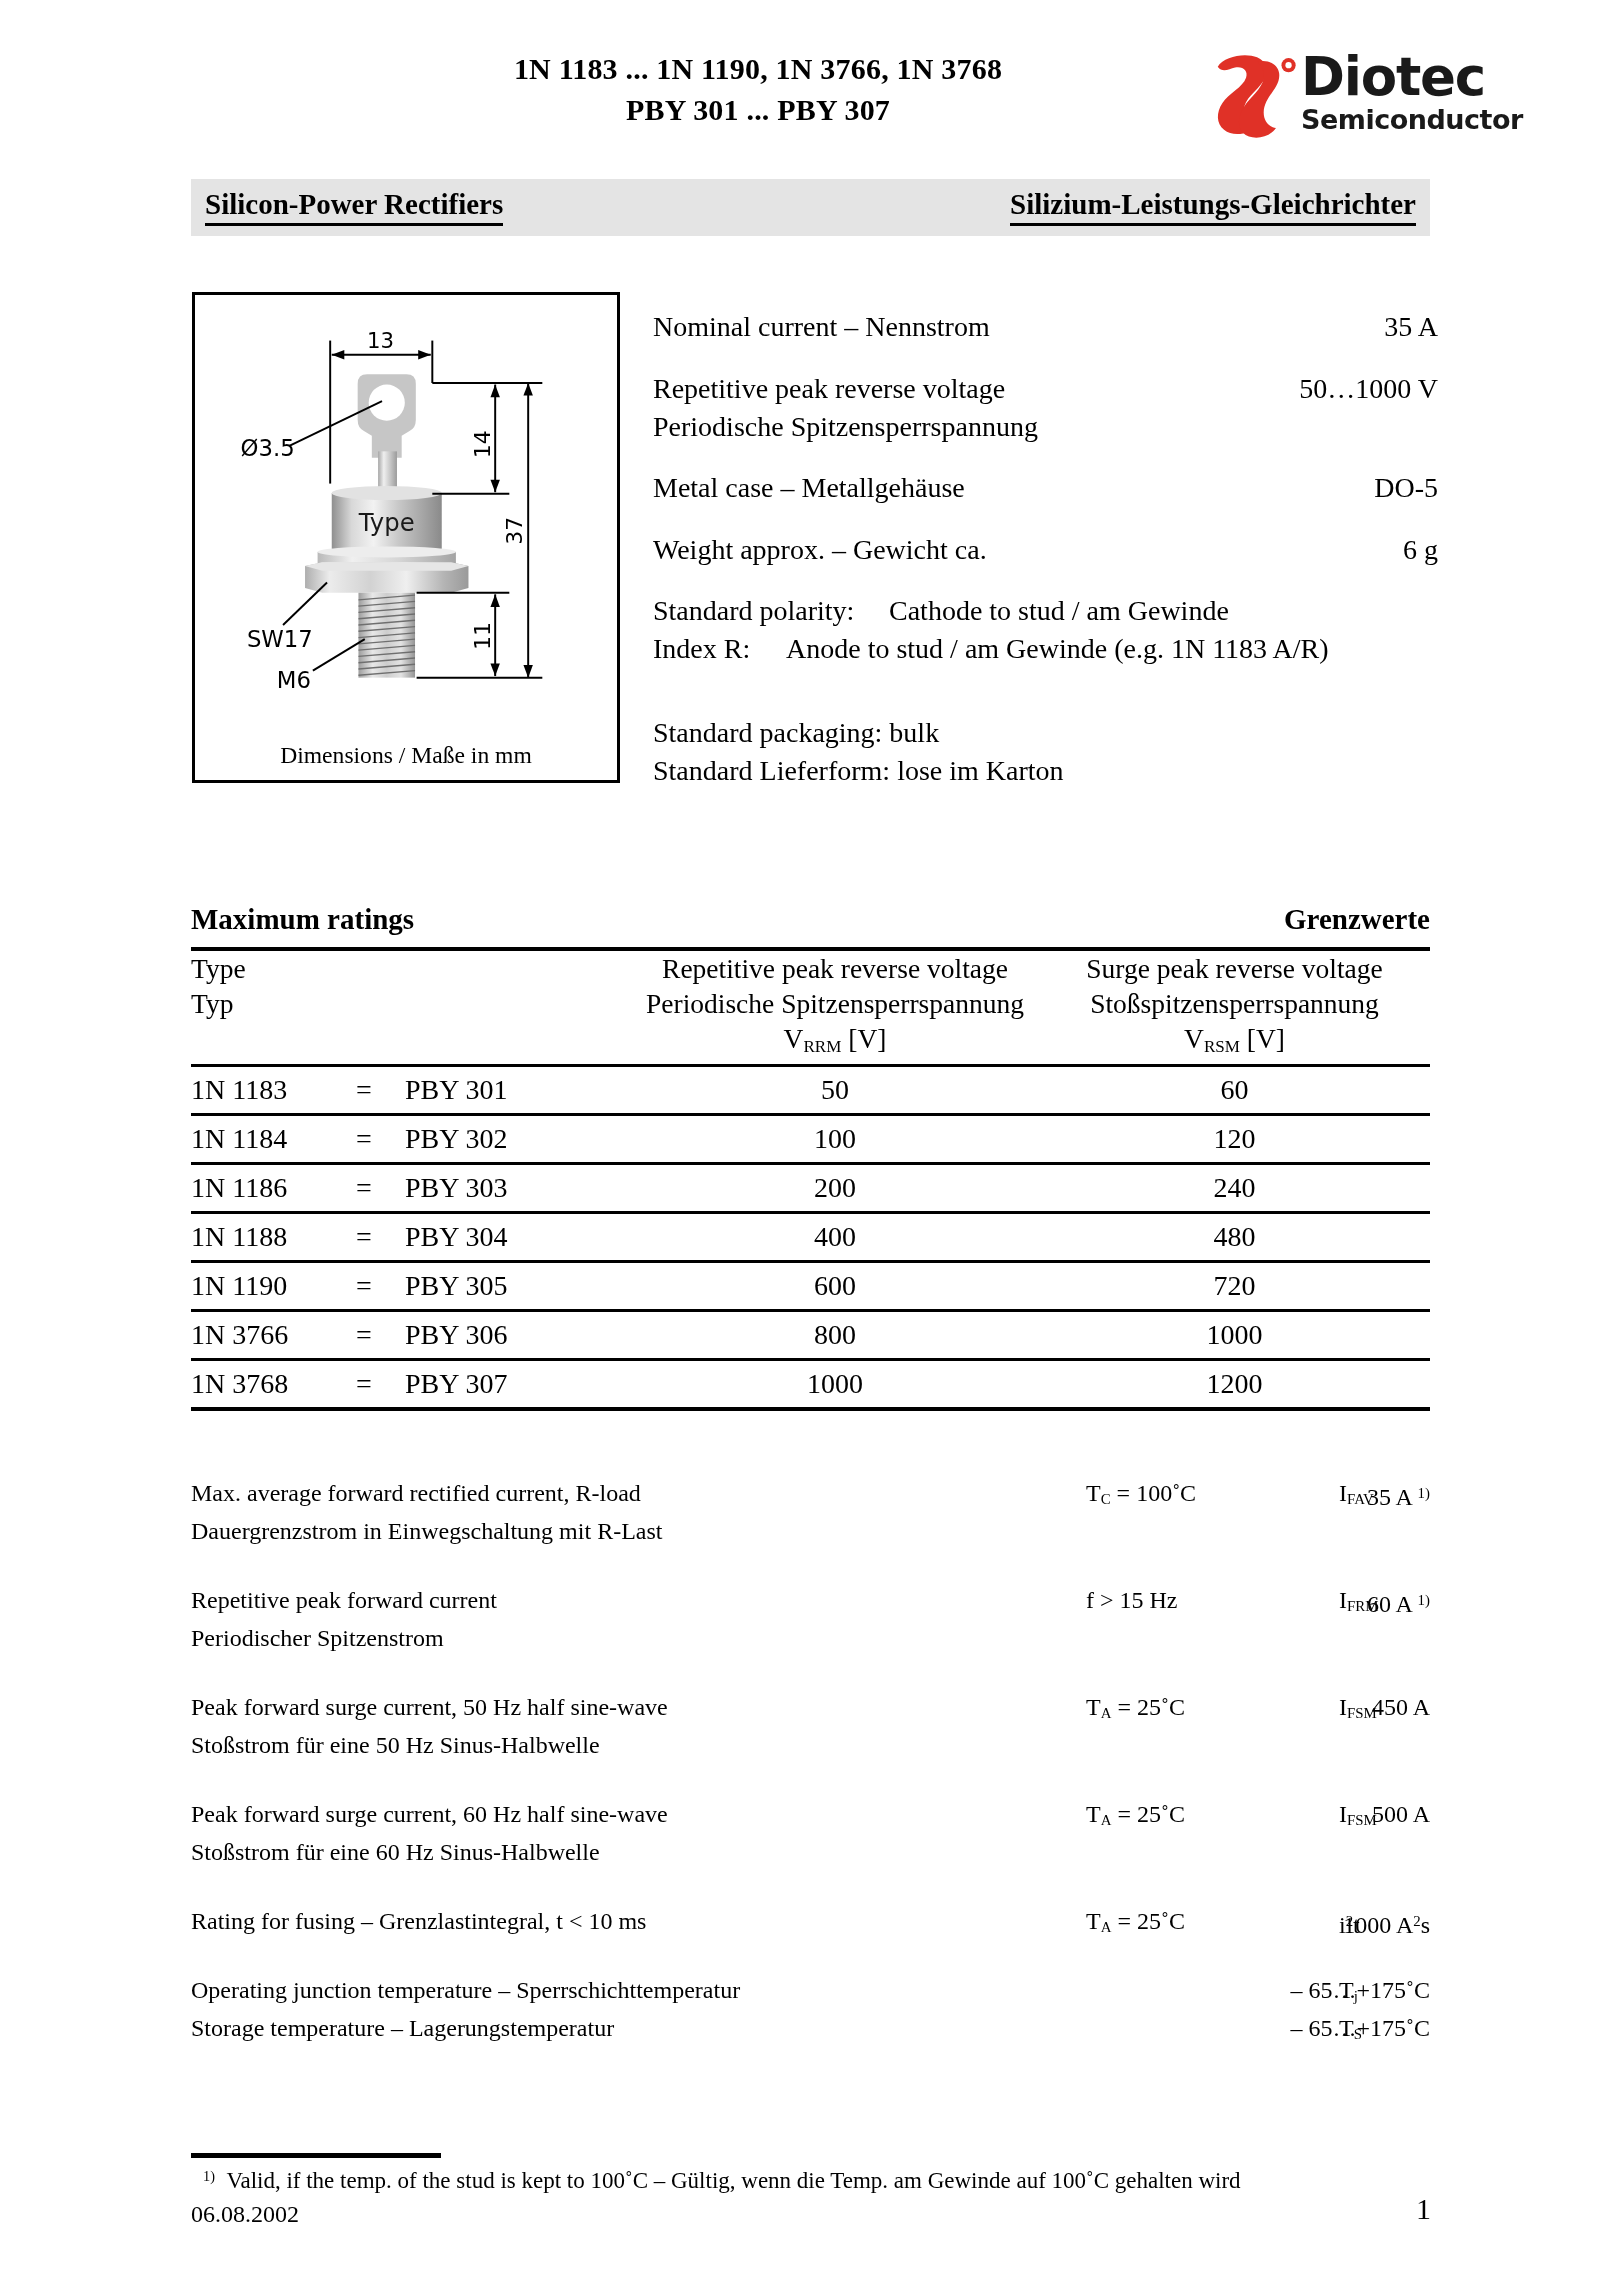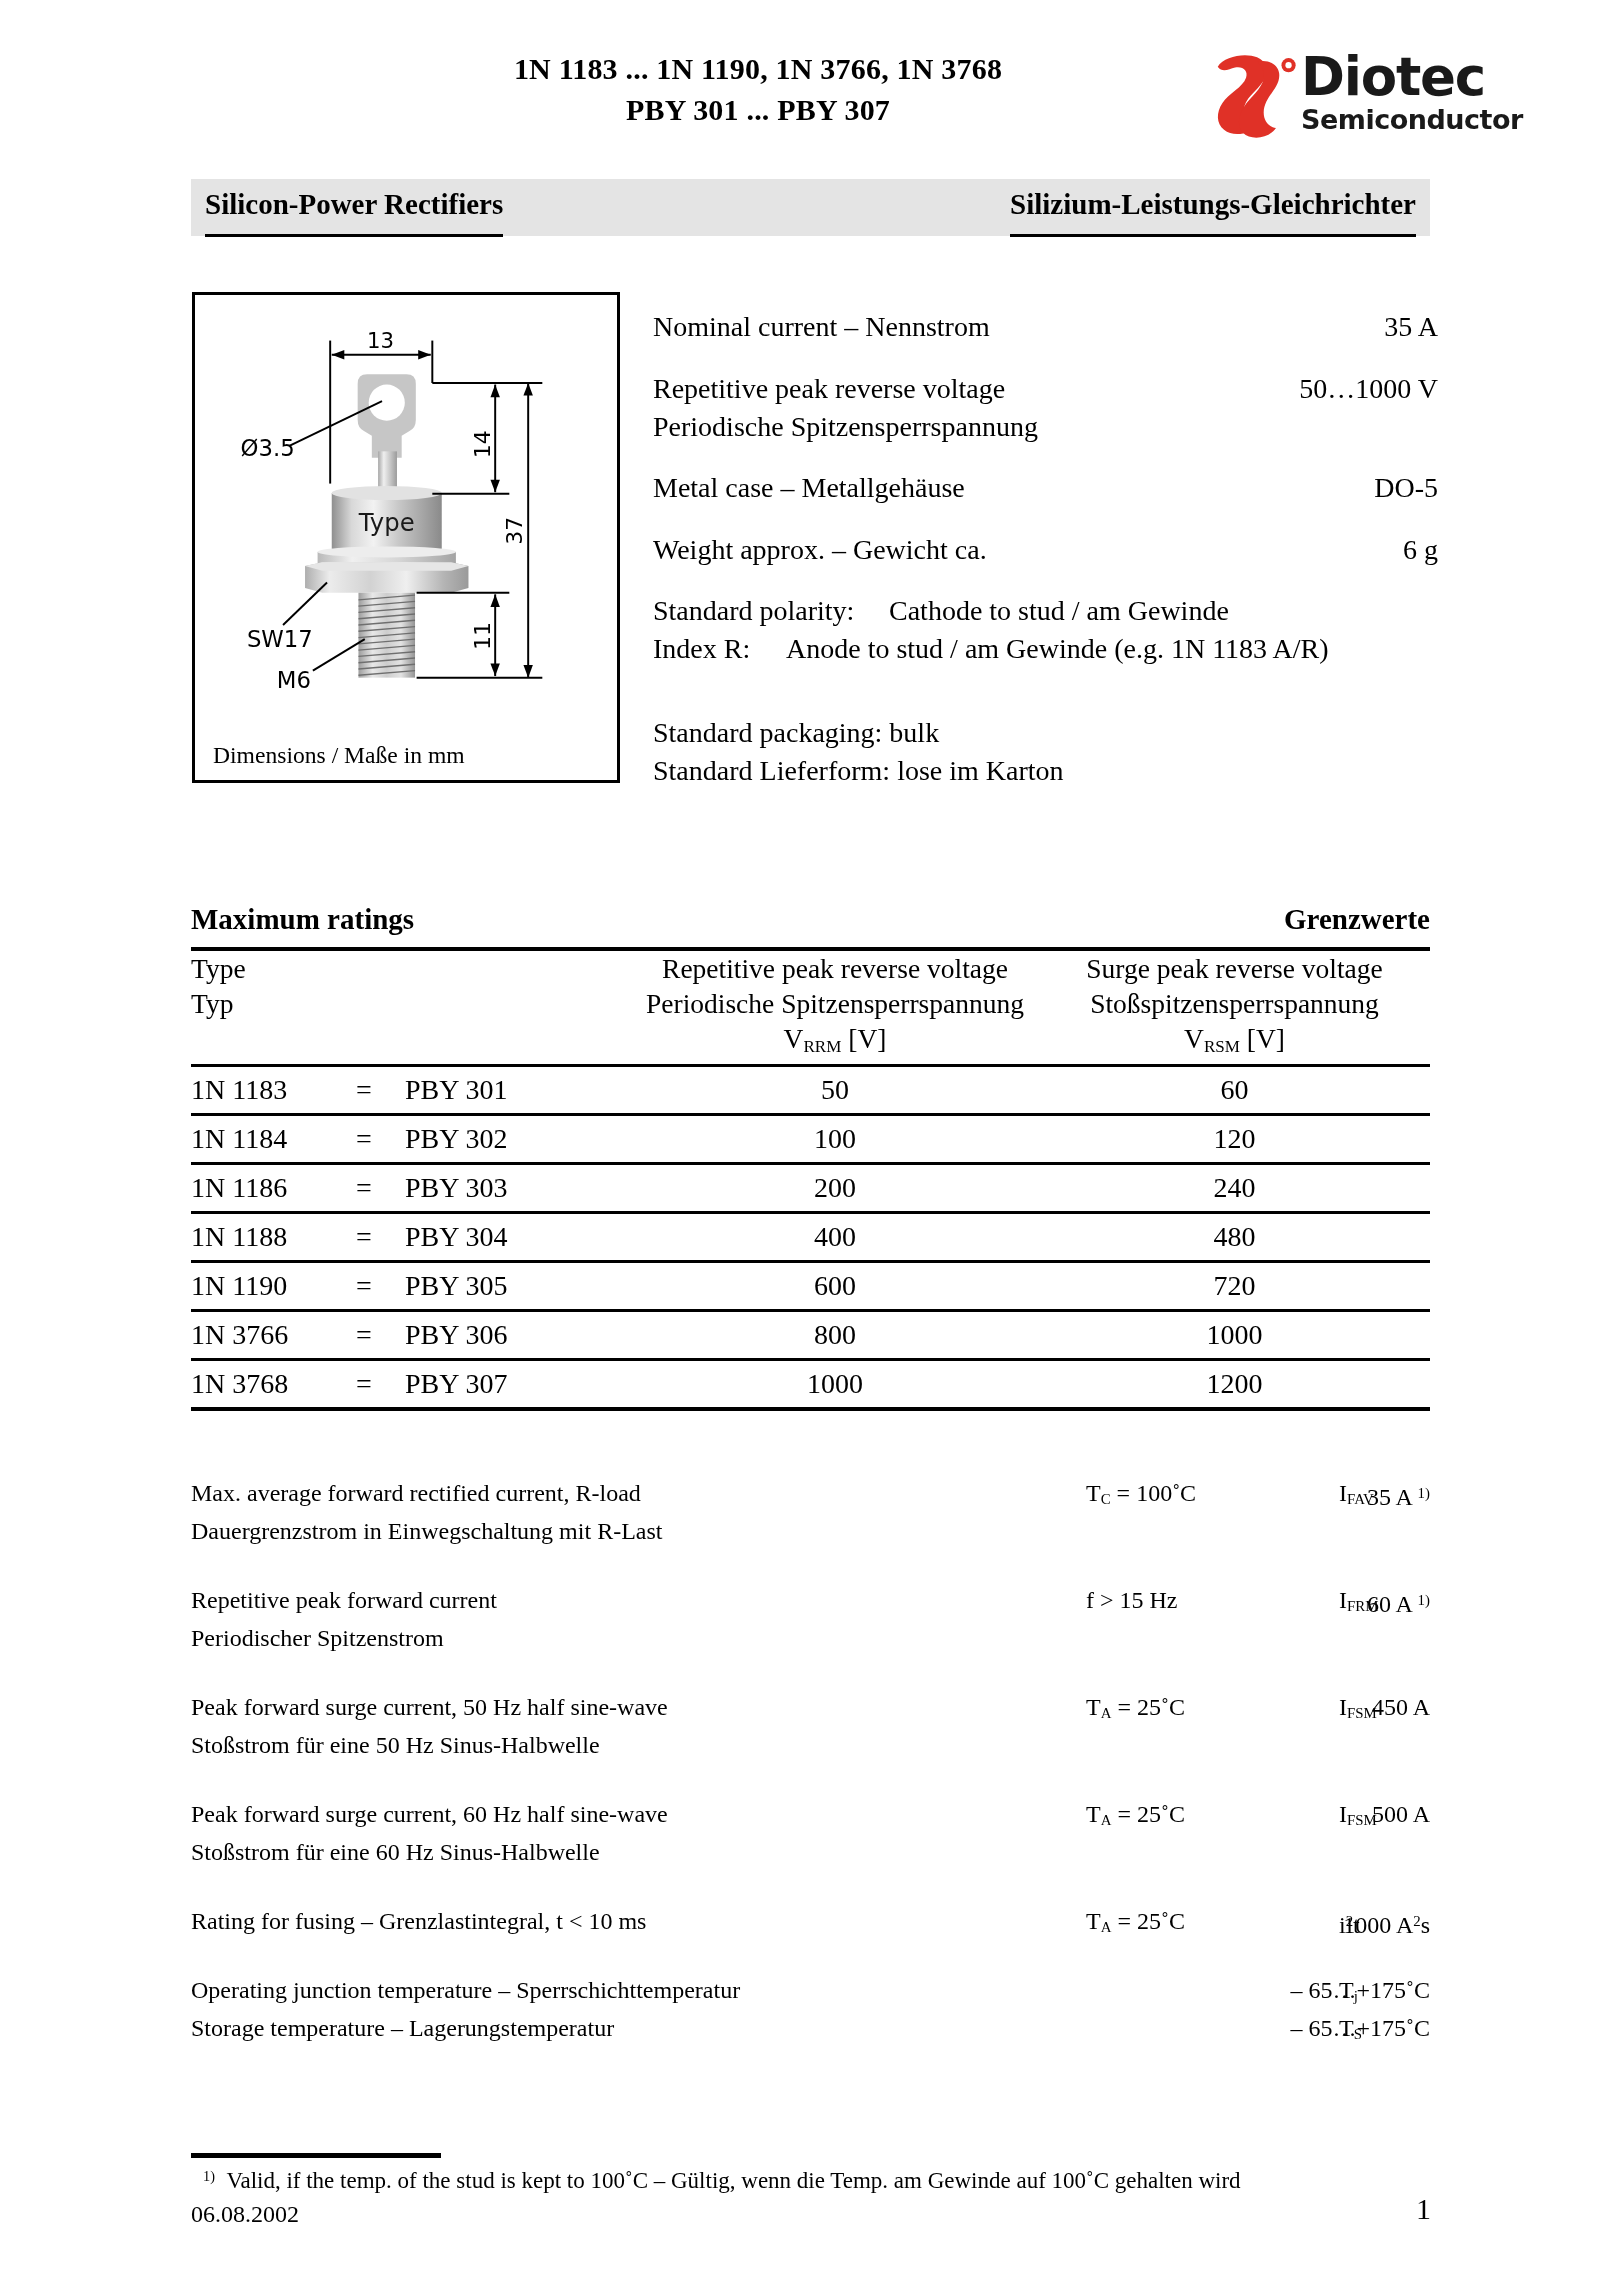--- a/index.html
+++ b/index.html
@@ -85,21 +85,21 @@
     width: 1239px;
     height: 57px;
     background: #e4e4e4;
   }
   .band-left, .band-right {
     position: absolute;
     top: 9.4px;
     font-weight: bold;
     font-size: 29px;
     border-bottom: 3.9px solid #000;
-    padding-bottom: 13px;
+    padding-bottom: 2px;
     white-space: nowrap;
   }
   .band-left { left: 14px; }
   .band-right { right: 14px; }
 
   
   .pkg-box {
     position: absolute;
     left: 192px;
     top: 292px;
@@ -107,23 +107,22 @@
     height: 491px;
     border: 3.1px solid #000;
     background: #fff;
     box-sizing: border-box;
   }
   .pkg-caption {
     position: absolute;
     left: 0;
     bottom: 11px;
     width: 100%;
-    text-align: left;
+    text-align: center;
     font-size: 23.6px;
-    padding-left: 18px;
   }
 
   
   .feat {
     position: absolute;
     left: 653px;
     top: 308px;
     width: 785px;
     font-size: 28px;
     line-height: 38px;

